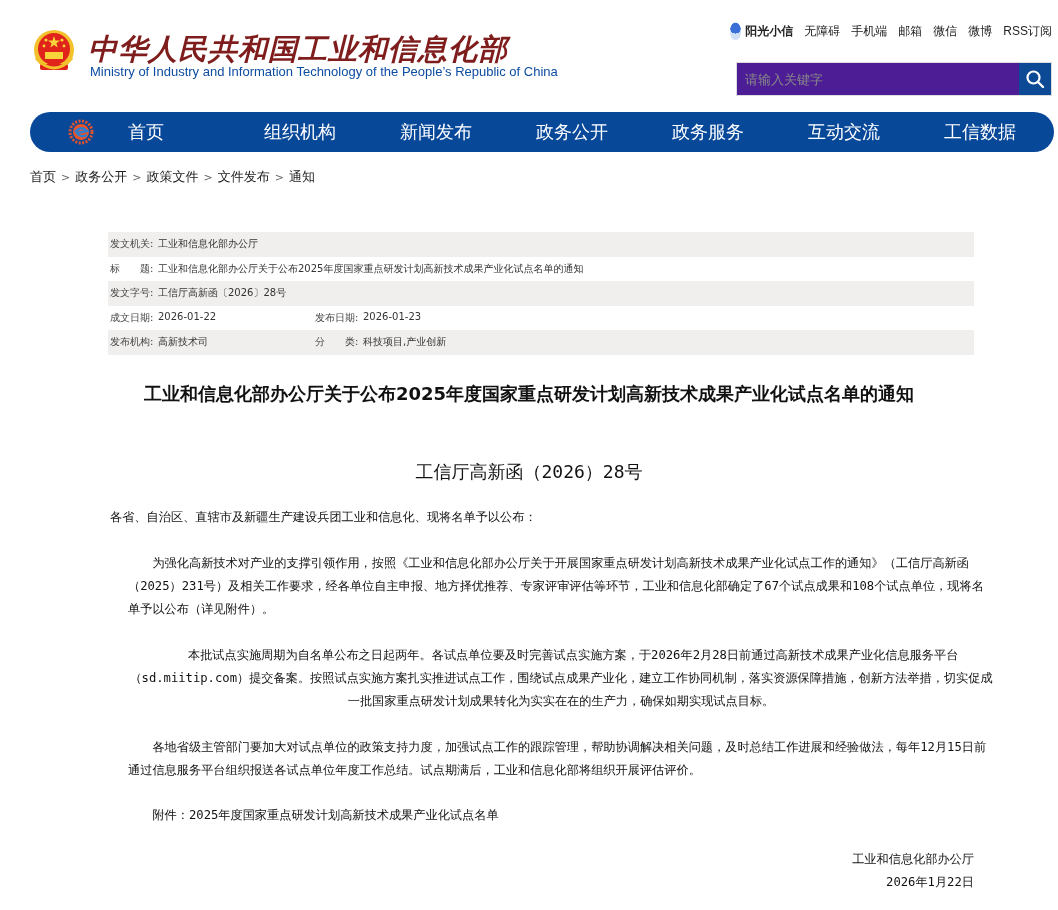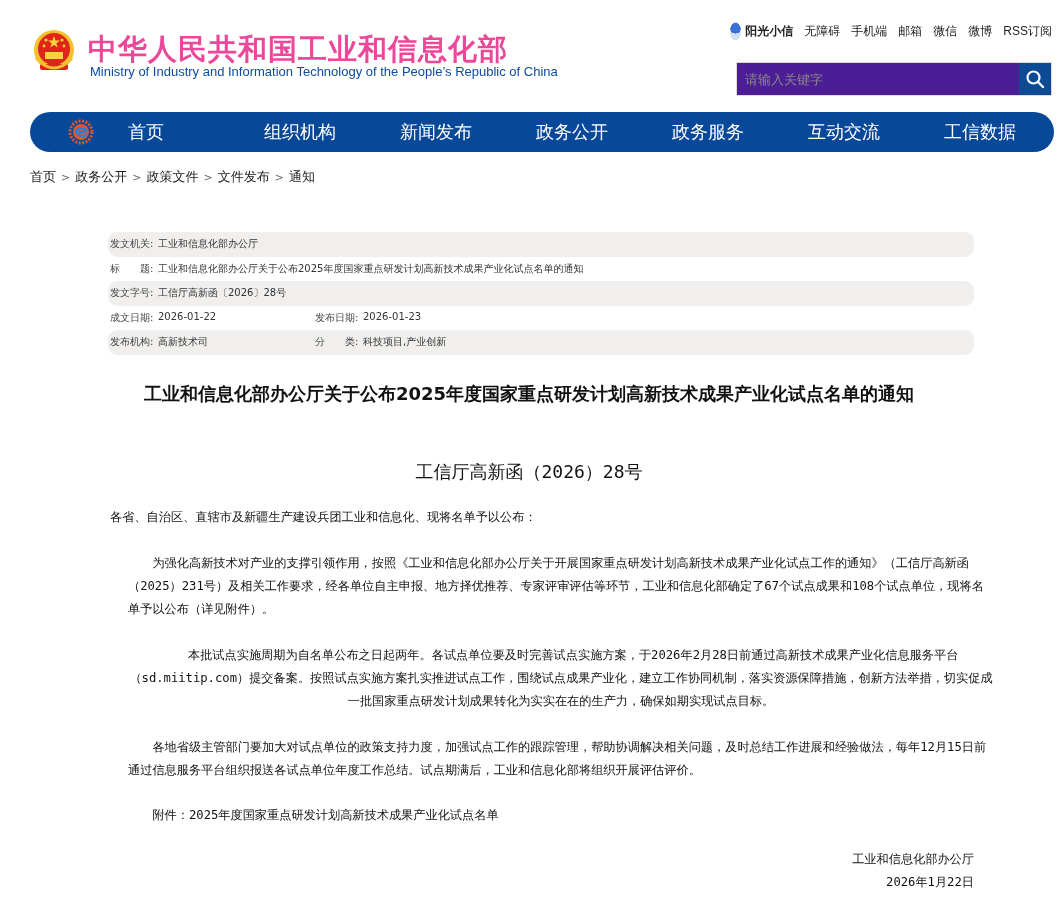--- a/index.html
+++ b/index.html
@@ -1,20 +1,20 @@
 <!DOCTYPE html>
 <html><head>
 <meta charset="utf-8">
 <style>
   * { margin: 0; padding: 0; box-sizing: border-box; }
   body { width: 1058px; height: 910px; background: #ffffff; font-family: "Liberation Sans", "DejaVu Sans", sans-serif; color: #333; overflow: hidden; position: relative; }
 
   .header { position: absolute; left: 0; top: 0; width: 1058px; height: 110px; }
   .emblem { position: absolute; left: 30px; top: 28px; width: 48px; height: 52px; }
-  .logo-cn { position: absolute; left: 88px; top: 30px; font-size: 29px; font-weight: bold; color: #ec4899; letter-spacing: 1px; white-space: nowrap; font-family: "DejaVu Sans", sans-serif; }
+  .logo-cn { position: absolute; left: 88px; top: 30px; font-size: 29px; font-weight: bold; color: #7f1d1d; letter-spacing: 1px; white-space: nowrap; font-family: "DejaVu Sans", sans-serif; font-style: italic; }
   .logo-en { position: absolute; left: 90px; top: 64px; font-size: 13px; color: #0d4da1; white-space: nowrap; }
 
   .toplinks { position: absolute; right: 6px; top: 22px; display: flex; gap: 11px; font-size: 12px; color: #222; align-items: center; }
   .toplinks .sun { display: inline-flex; align-items: center; gap: 4px; font-weight: bold; }
   .sun-icon { width: 11px; height: 18px; border-radius: 50% 50% 45% 45%; background: radial-gradient(circle at 50% 35%, #3a6fd8 0 40%, #cfe0f5 41% 100%); display: inline-block; }
 
   .search { position: absolute; left: 736px; top: 62px; width: 316px; height: 34px; border: 1px solid #dcdcdc; background: #4c1d95; }
   .search input { position: absolute; left: 0; top: 0; width: 284px; height: 32px; border: none; outline: none; padding-left: 8px; font-size: 13px; color: #888; background: transparent; font-family: "DejaVu Sans", sans-serif; }
   .search input::placeholder { color: #888; }
   .search-btn { position: absolute; right: 0; top: 0; width: 32px; height: 32px; background: #0d4a96; display: flex; align-items: center; justify-content: center; cursor: pointer; }
@@ -22,21 +22,21 @@
   .nav { position: absolute; left: 30px; top: 112px; width: 1024px; height: 40px; background: #084899; border-radius: 20px; display: flex; align-items: center; }
   .nav-logo { position: absolute; left: 38px; top: 7px; width: 26px; height: 26px; }
   .nav-items { position: absolute; left: 98px; top: 0; height: 40px; display: flex; align-items: center; }
   .nav-item { color: #fff; font-size: 18px; width: 136px; white-space: nowrap; cursor: pointer; font-family: "DejaVu Sans", sans-serif; }
 
   .breadcrumb { position: absolute; left: 30px; top: 168px; font-size: 13px; color: #222; display: flex; gap: 5px; align-items: center; font-family: "DejaVu Sans", sans-serif; }
   .breadcrumb .sep { color: #666; font-size: 11px; }
   .breadcrumb a { color: #222; text-decoration: none; cursor: pointer; }
 
   .meta { position: absolute; left: 108px; top: 232px; width: 866px; font-size: 10px; color: #333; font-family: "DejaVu Sans", sans-serif; }
-  .meta-row { height: 24.5px; display: flex; align-items: center; padding-left: 2px; border-radius: 9px; }
+  .meta-row { height: 24.5px; display: flex; align-items: center; padding-left: 2px; }
   .meta-row.gray { background: #f0efed; }
   .meta-cell { display: flex; width: 205px; }
   .meta-label { width: 48px; white-space: nowrap; color: #444; }
   .meta-value { white-space: nowrap; color: #333; }
 
   .title { position: absolute; left: 0; width: 1058px; top: 382px; text-align: center; font-size: 18px; font-weight: bold; color: #111; font-family: "DejaVu Sans", sans-serif; }
 
   .doc { position: absolute; left: 110px; width: 866px; font-family: "DejaVu Sans Mono", "Liberation Mono", monospace; font-size: 12.2px; color: #111; line-height: 23px; }
   .docno { position: absolute; left: 0; width: 1058px; top: 460px; text-align: center; font-family: "DejaVu Sans Mono", monospace; font-size: 18px; color: #111; }
   .para { text-indent: 2em; margin-left: 18px; }

